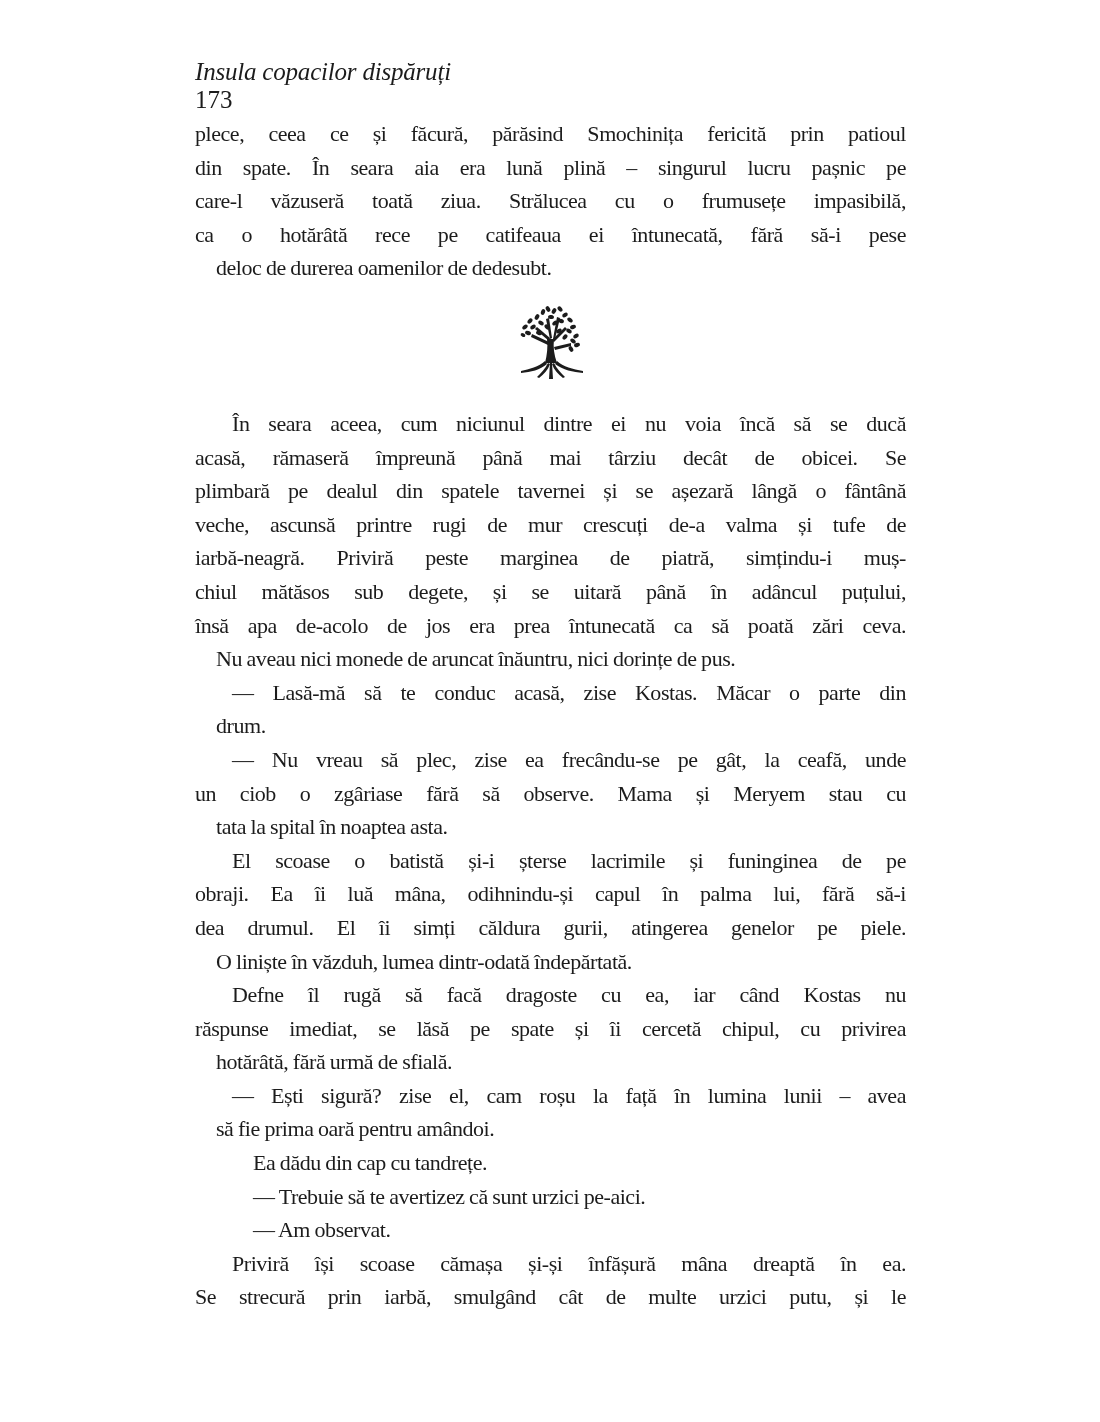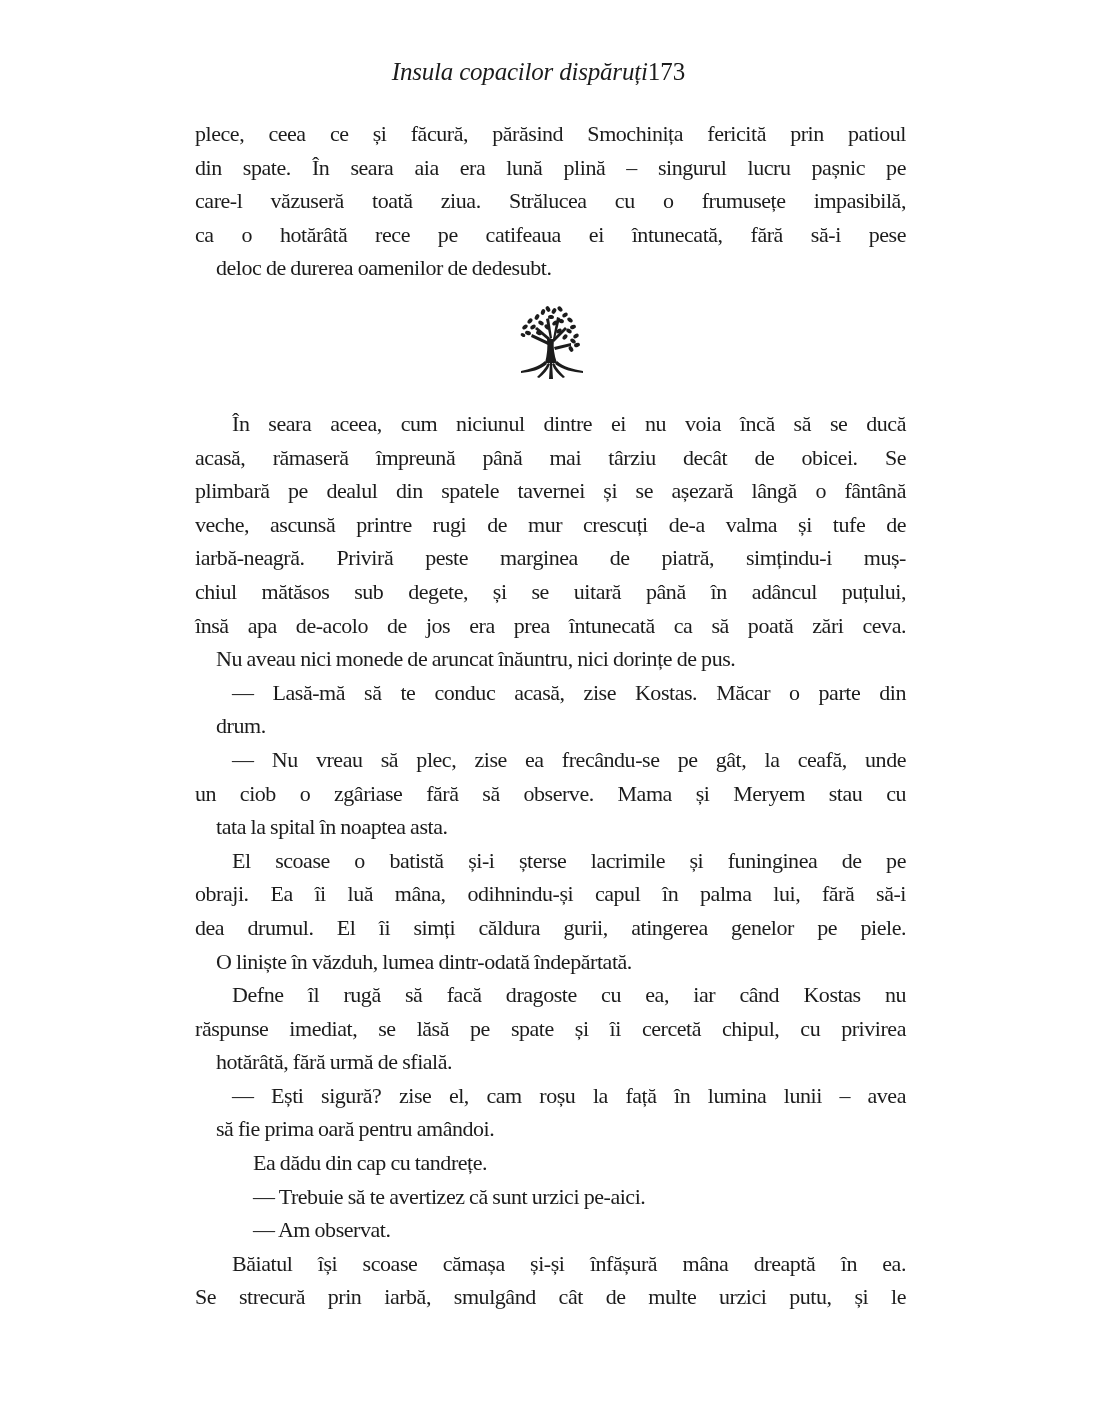--- a/index.html
+++ b/index.html
@@ -10,28 +10,29 @@
   body {
     width: 1100px;
     height: 1422px;
     position: relative;
     overflow: hidden;
     color: #1c1c1c;
     font-family: "Liberation Serif", "DejaVu Serif", serif;
   }
   .running-head {
     position: absolute;
-    left: 183px;
+    left: 195px;
     top: 58px;
     width: 711px;
     height: 36px;
     display: flex;
-    justify-content: center;
+    justify-content: space-between;
     align-items: baseline;
     font-size: 25px;
+    flex-direction: column;
   }
   .running-head .title {
     font-style: italic;
     letter-spacing: -0.2px;
   }
   .running-head .pageno {
     font-size: 25px;
   }
   .text-block {
     position: absolute;
@@ -152,15 +153,15 @@
   <span class="line">dea drumul. El îi simți căldura gurii, atingerea genelor pe piele.</span>
   <span class="line last">O liniște în văzduh, lumea dintr-odată îndepărtată.</span>
   <span class="line indent">Defne îl rugă să facă dragoste cu ea, iar când Kostas nu</span>
   <span class="line">răspunse imediat, se lăsă pe spate și îi cercetă chipul, cu privirea</span>
   <span class="line last">hotărâtă, fără urmă de sfială.</span>
   <span class="line indent">— Ești sigură? zise el, cam roșu la față în lumina lunii – avea</span>
   <span class="line last">să fie prima oară pentru amândoi.</span>
   <span class="line indent last">Ea dădu din cap cu tandrețe.</span>
   <span class="line indent last">— Trebuie să te avertizez că sunt urzici pe-aici.</span>
   <span class="line indent last">— Am observat.</span>
-  <span class="line indent">Băiatul își scoase cămașa și-și înfășură mâna dreaptă în ea.</span>
+  <span class="line indent">Priviră își scoase cămașa și-și înfășură mâna dreaptă în ea.</span>
   <span class="line">Se strecură prin iarbă, smulgând cât de multe urzici putu, și le</span>
 </div>
 
 </body></html>

